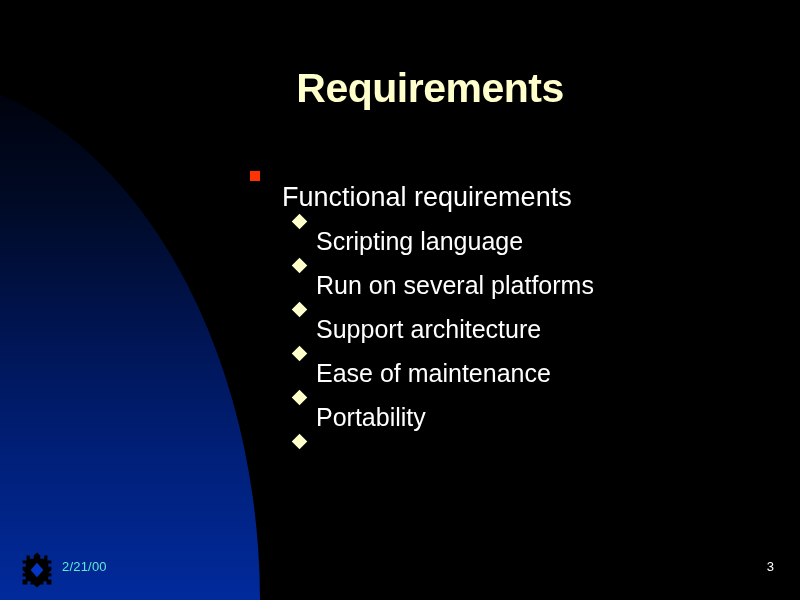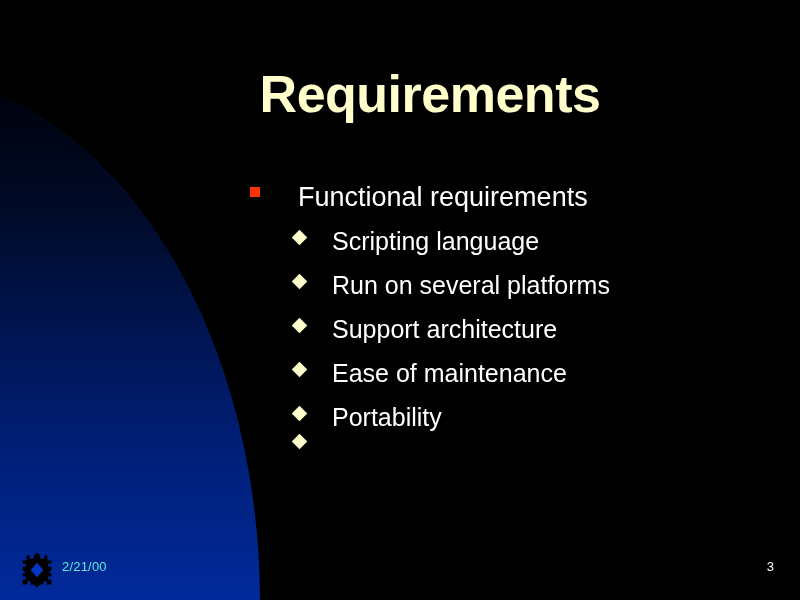--- a/index.html
+++ b/index.html
@@ -40,40 +40,39 @@
   }
 
   
   .title {
     position: absolute;
     left: 110px;
     top: 68px;
     width: 640px;
     text-align: center;
     color: #ffffcc;
-    font-size: 52px;
+    font-size: 41px;
     font-weight: bold;
     letter-spacing: -0.5px;
     line-height: 1;
     white-space: nowrap;
   }
 
   
   .body-area {
     position: absolute;
     left: 250px;
     top: 176px;
     width: 540px;
   }
 
   .bullet-row {
     display: flex;
-    align-items: center;
-    color: #ffffff;
-    gap: 16px;
+    align-items: flex-start;
+    color: #ffffff;
   }
 
   .bullet-row.level1 {
     margin-bottom: 2px;
   }
   .bullet-row.level2 {
     margin-left: 44px;
     margin-bottom: 2px;
   }
 

